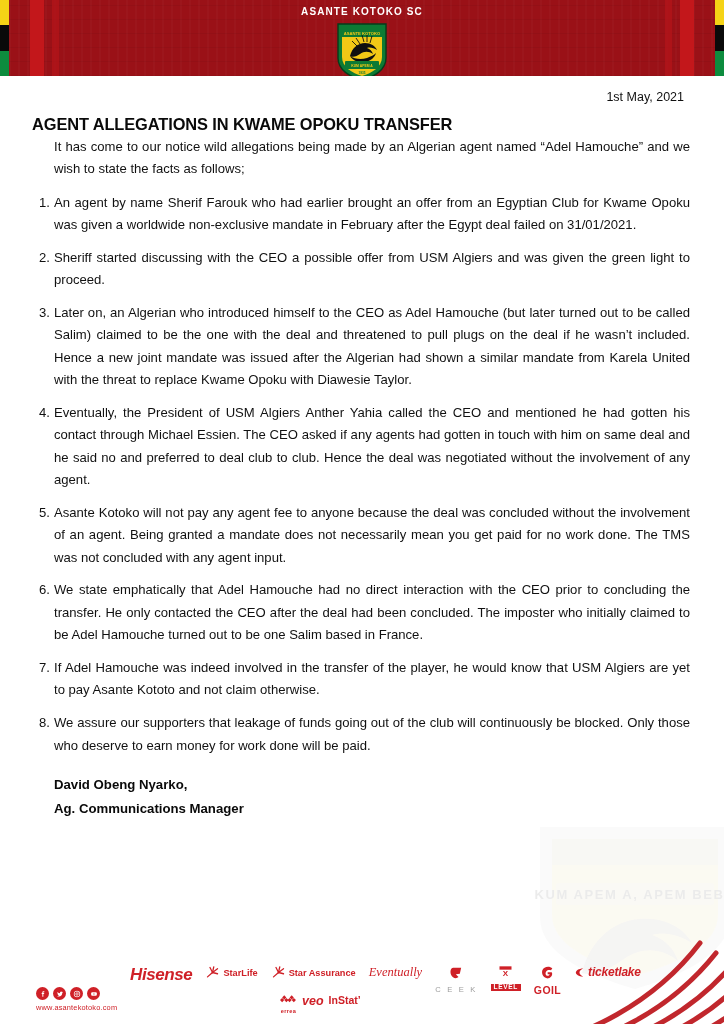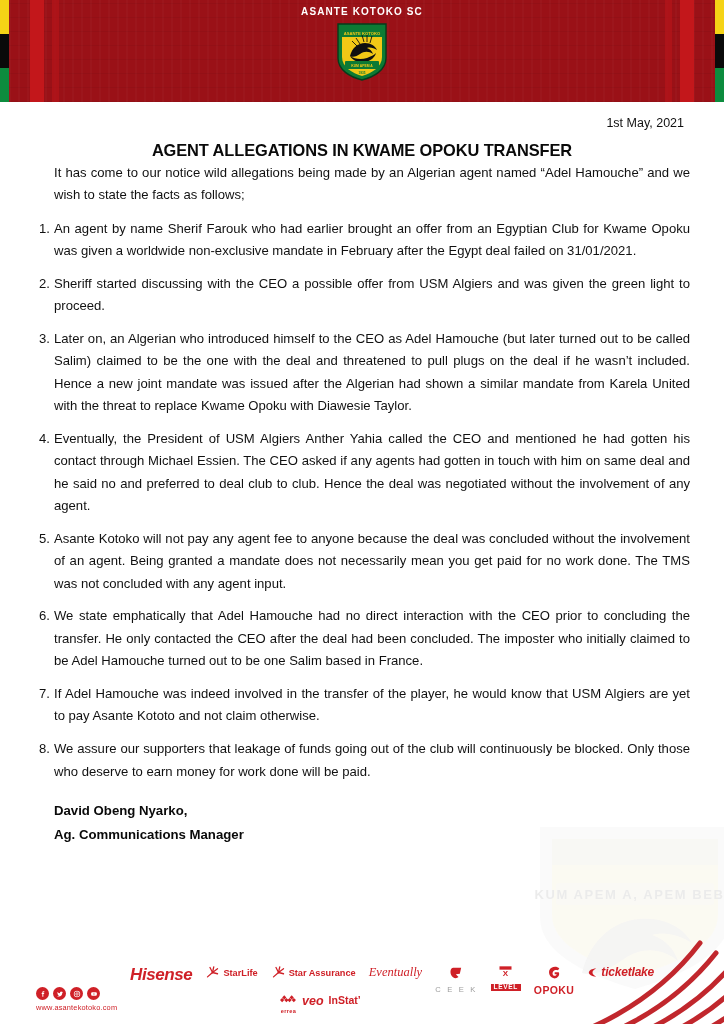--- a/index.html
+++ b/index.html
@@ -7,21 +7,21 @@
     width: 724px; height: 1024px;
     background: #ffffff;
     font-family: "Liberation Sans", sans-serif;
     overflow: hidden;
   }
   .page { position: relative; width: 724px; height: 1024px; background: #fff; overflow: hidden; }
 
   
   .header {
     position: relative;
-    height: 102px;
+    height: 76px;
     background: #9a1117;
     overflow: hidden;
     padding-left: 47px;
   }
   .hdr-texture {
     position: absolute; inset: 0;
     background:
       repeating-linear-gradient(90deg, rgba(255,255,255,0.028) 0 2px, rgba(0,0,0,0) 2px 9px),
       repeating-linear-gradient(0deg, rgba(0,0,0,0.05) 0 1px, rgba(0,0,0,0) 1px 14px);
     opacity: .85;
@@ -59,21 +59,21 @@
 
   .date {
     text-align: right;
     font-size: 12.5px;
     color: #111;
     margin-top: 14px;
     margin-right: 8px;
     font-weight: 500;
   }
   .doc-title {
-    text-align: center;
+    text-align: left;
     font-weight: bold;
     font-size: 16.4px;
     color: #0a0a0a;
     line-height: 1.32;
     margin-top: 10px;
     letter-spacing: -0.1px;
   }
   .doc-title .l2 { display: block; }
 
   .intro {
@@ -344,21 +344,21 @@
             <rect x="3" y="2" width="18" height="5" fill="#cf2027"></rect>
             <text x="12" y="16.5" font-size="12" font-weight="bold" fill="#cf2027" text-anchor="middle" font-family="Liberation Sans, sans-serif">X</text>
           </svg>
           <span class="sp-level">LEVEL</span>
         </span>
 
         <span class="sp sp-stack">
           <svg width="16" height="16" viewBox="0 0 24 24">
             <path d="M20 5 C16 1 7 2 5 8 C3 14 8 21 14 20 C19 19 21 14 19 11 L13 11 L13 14 L16 14 C15 17 11 17 10 14 C9 10 13 6 18 8 Z" fill="#cf2027"></path>
           </svg>
-          <span class="sp-goil">OPOKU</span>
+          <span class="sp-goil">GOIL</span>
         </span>
 
         <span class="sp">
           <svg width="11" height="13" viewBox="0 0 24 24">
             <path d="M20 3 C10 3 4 8 4 12 C4 16 10 21 20 21 C14 18 12 15 12 12 C12 9 14 6 20 3 Z" fill="#cf2027"></path>
           </svg>
           <b class="sp-ticket">ticketlake</b>
         </span>
       </div>
 

